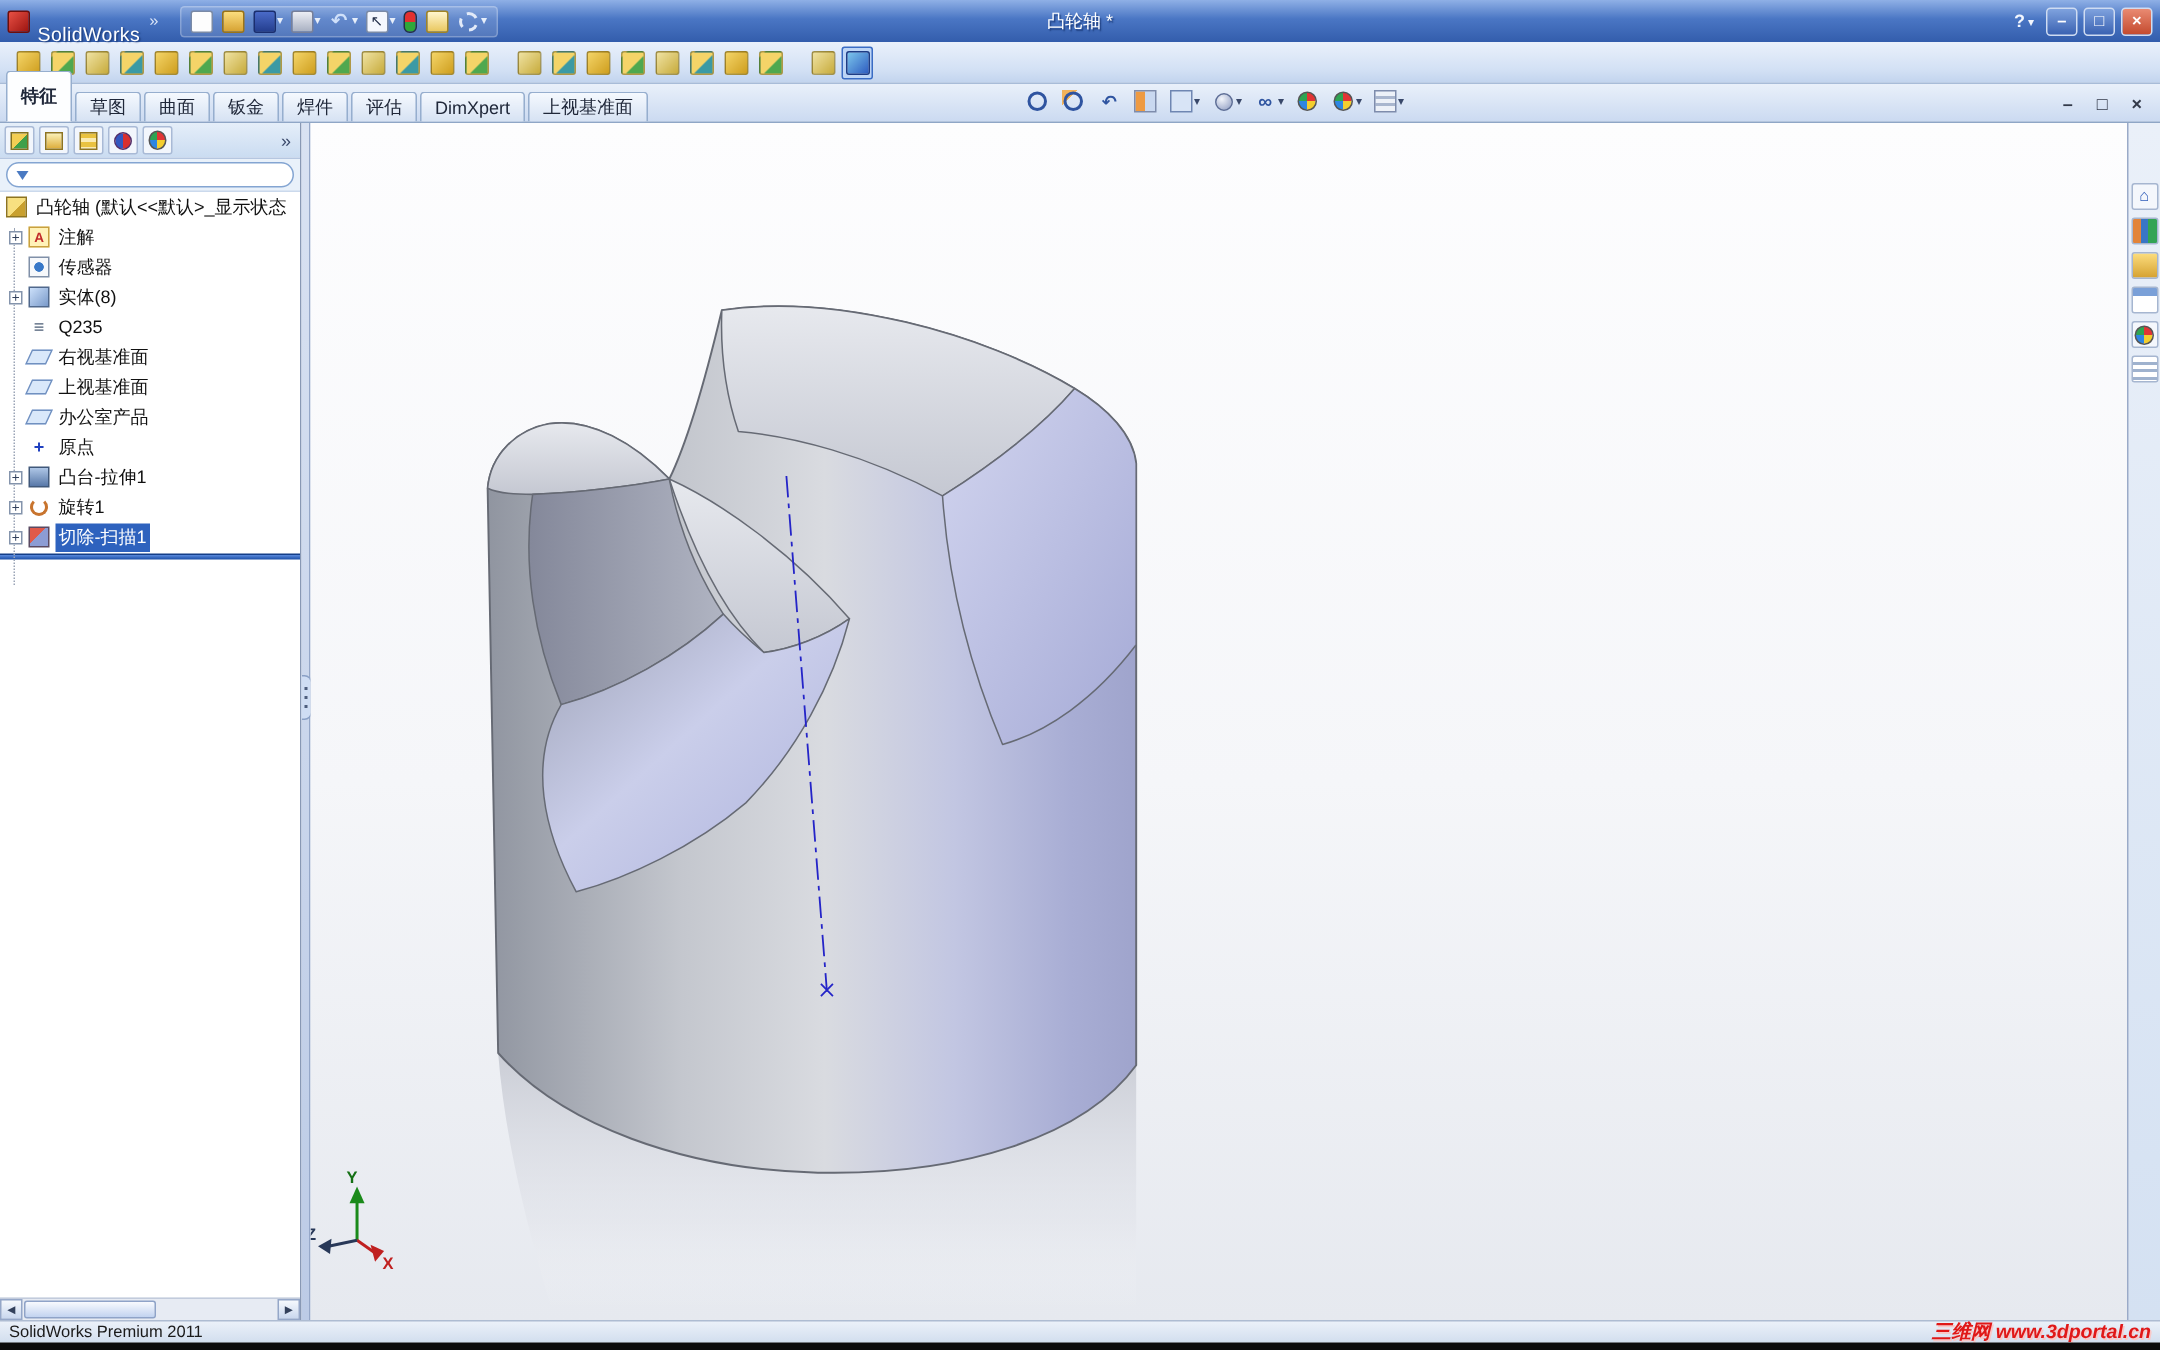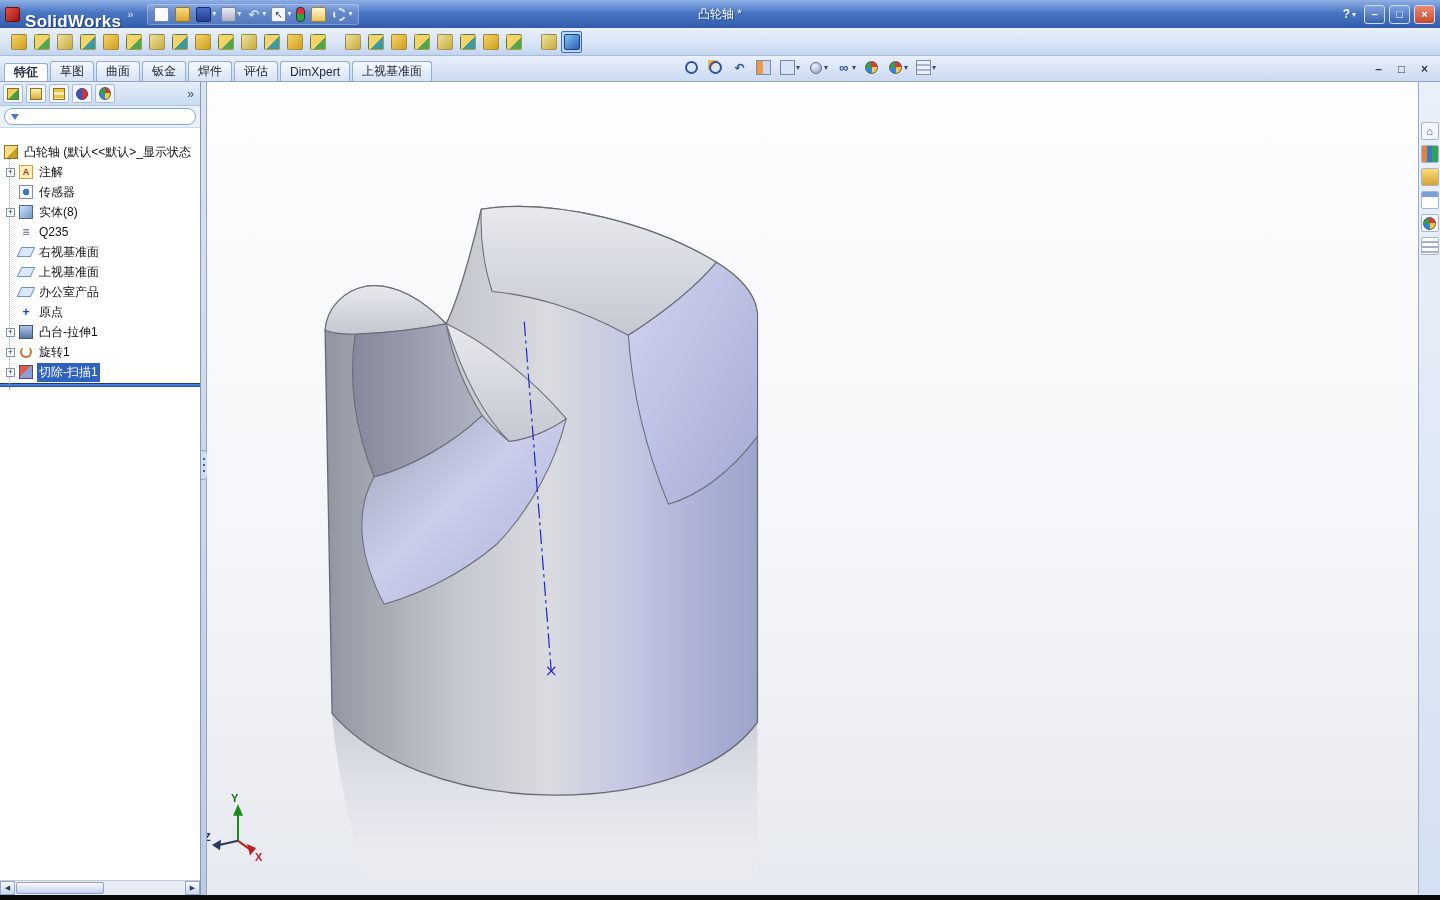--- a/index.html
+++ b/index.html
@@ -4,21 +4,21 @@
 <style>
   *{box-sizing:border-box;margin:0;padding:0;}
   html,body{width:1440px;height:900px;overflow:hidden;}
   body{font-family:"Liberation Sans","DejaVu Sans",sans-serif;font-size:12px;color:#1A1A1A;}
   .app{width:1440px;height:900px;display:flex;flex-direction:column;background:#E8EEF8;}
 
   
   .titlebar{flex:none;height:28px;background:linear-gradient(180deg,#8FB0E6 0%,#4A76C4 45%,#335DAC 100%);
     display:flex;align-items:center;padding:0 5px;color:#fff;position:relative;}
   .logo-cube{width:15px;height:15px;background:linear-gradient(135deg,#E85044,#9C1410);border:1px solid #6E0E0A;border-radius:2px;flex:none;}
-  .app-name{font-weight:bold;font-size:17px;margin-left:5px;text-shadow:1px 1px 1px #1C3C7C;letter-spacing:.3px;margin-top:16px;}
+  .app-name{font-weight:normal;font-size:13px;margin-left:5px;text-shadow:1px 1px 1px #1C3C7C;letter-spacing:.3px;margin-top:16px;}
   .menu-chevron{margin-left:6px;font-size:11px;color:#DCE6F8;}
   .tb-icons{display:flex;align-items:center;gap:3px;margin-left:14px;background:rgba(255,255,255,.14);border:1px solid rgba(255,255,255,.25);border-radius:3px;padding:1px 5px;}
   .t-btn{display:flex;align-items:center;gap:1px;padding:1px;}
   .t-btn .ic{width:15px;height:15px;display:flex;align-items:center;justify-content:center;font-size:11px;border-radius:2px;}
   .t-btn .caret{font-size:8px;color:#E6EEFA;line-height:1;}
   [data-icon="new-icon"] .ic{background:#FDFDFD;border:1px solid #7A8AA6;}
   [data-icon="open-icon"] .ic{background:linear-gradient(180deg,#FBDD7E,#D6A232);border:1px solid #9A7418;}
   [data-icon="save-icon"] .ic{background:linear-gradient(180deg,#4A6AC8,#243E8E);border:1px solid #1A2E6E;}
   [data-icon="print-icon"] .ic{background:linear-gradient(180deg,#ECEEF4,#A8B0C2);border:1px solid #77809A;}
   [data-icon="undo-icon"] .ic::after{content:"↶";color:#CFE0FA;font-weight:bold;font-size:13px;}
@@ -47,21 +47,21 @@
   .tool2:nth-child(15),.tool2:nth-child(23){margin-left:12px;}
   .tool2.active{border:1px solid #3A6CC4;background:#BDD5F6;}
   .tool2.active .ic{background:linear-gradient(135deg,#7CC6EC,#2E5CC0);border-color:#1E3C84;}
 
   
   .tabrow{flex:none;height:26px;background:linear-gradient(180deg,#E9F0FA,#CBDAF1);border-bottom:1px solid #8FA6C6;
     display:flex;align-items:flex-end;position:relative;}
   .cmd-tabs{display:flex;align-items:flex-end;margin-left:4px;}
   .cmd-tab{height:20px;padding:0 9px;margin-right:2px;display:flex;align-items:center;font-size:12px;color:#20283A;
     background:linear-gradient(180deg,#F5F9FE,#D6E2F3);border:1px solid #96AECE;border-bottom:none;border-radius:3px 3px 0 0;}
-  .cmd-tab.active{height:18px;background:#FDFEFF;font-weight:bold;}
+  .cmd-tab.active{height:34px;background:#FDFEFF;font-weight:bold;}
   .headsup{position:absolute;left:682px;top:3px;display:flex;align-items:center;gap:4px;}
   .hu-btn{display:flex;align-items:center;gap:1px;padding:1px 2px;border-radius:2px;}
   .hu-btn .ic{width:15px;height:15px;display:flex;align-items:center;justify-content:center;}
   .hu-btn .caret{font-size:8px;color:#39486A;}
   [data-icon="zoom-fit-icon"] .ic::after,[data-icon="zoom-area-icon"] .ic::after{content:"";width:9px;height:9px;border:2px solid #2F54A0;border-radius:50%;}
   [data-icon="zoom-area-icon"] .ic{background:linear-gradient(135deg,#F2B25A 35%,transparent 35%);}
   [data-icon="previous-view-icon"] .ic::after{content:"↶";color:#2F54A0;font-weight:bold;font-size:12px;}
   [data-icon="section-view-icon"] .ic{background:linear-gradient(90deg,#EE9A42 50%,#C9D8F0 50%);border:1px solid #7E8CAC;}
   [data-icon="view-orientation-icon"] .ic{background:#D8E4F6;border:1px solid #6F86B2;}
   [data-icon="display-style-icon"] .ic::after{content:"";width:10px;height:10px;border-radius:50%;background:radial-gradient(circle at 35% 30%,#F2F5FB,#8C9AC0);border:1px solid #5E6E96;}
@@ -87,21 +87,21 @@
   [data-icon="propertymanager-tab-icon"] .ic{background:linear-gradient(180deg,#FBF0B6,#DDAE3C);border:1px solid #8E7420;}
   [data-icon="configurationmanager-tab-icon"] .ic{background:repeating-linear-gradient(180deg,#E9C240 0 3px,#FAEBB2 3px 6px);border:1px solid #8E7420;}
   [data-icon="dimxpertmanager-tab-icon"] .ic{border-radius:50%;background:conic-gradient(#D83030 0 180deg,#3458C0 180deg 360deg);border:1px solid #55306A;}
   [data-icon="displaymanager-tab-icon"] .ic{display:flex;align-items:center;justify-content:center;}
   .ph-overflow{margin-left:auto;color:#39486A;font-size:12px;padding:0 3px;}
   .filter-row{flex:none;height:22px;background:#E9F1FA;border-bottom:1px solid #CBD9EC;display:flex;align-items:center;padding:0 4px;}
   .filter-box{flex:1;height:17px;background:#fff;border:1px solid #84A5D2;border-radius:9px;display:flex;align-items:center;gap:4px;padding:0 6px;}
   .funnel-icon{flex:none;width:0;height:0;border-left:4px solid transparent;border-right:4px solid transparent;border-top:6px solid #4A7AC2;}
   .filter-input{flex:1;border:none;outline:none;font-size:11px;background:transparent;min-width:0;}
 
-  .tree{flex:1;min-height:0;position:relative;padding-top:14px;overflow:hidden;}
+  .tree{flex:1;min-height:0;position:relative;padding-top:0;overflow:hidden;}
   .tree::before{content:"";position:absolute;left:9px;top:24px;height:238px;border-left:1px dotted #9AA4B6;}
   .tree-row{height:20px;display:flex;align-items:center;gap:4px;padding-left:4px;white-space:nowrap;overflow:hidden;position:relative;z-index:1;}
   .tree-row .expander{flex:none;width:9px;height:9px;font-size:9px;line-height:7px;text-align:center;color:#33415C;}
   .tree-row .expander:not(:empty){border:1px solid #8494AC;background:#fff;}
   .node-icon{flex:none;width:14px;height:14px;display:flex;align-items:center;justify-content:center;font-size:10px;position:relative;}
   .node-label{font-size:12px;color:#111;padding:1px 2px;}
   .tree-row.selected .node-label{background:#2E62BE;color:#fff;}
   [data-icon="part-icon"] .node-icon{background:linear-gradient(135deg,#F8E080 55%,#C9A02E 55%);border:1px solid #8E7420;}
   [data-icon="annotations-icon"] .node-icon{background:#FFF2B8;border:1px solid #C8A040;}
   [data-icon="annotations-icon"] .node-icon::after{content:"A";color:#C22A2A;font-weight:bold;font-size:9px;}
@@ -529,14 +529,18 @@
     <span class="tp-icon" data-icon="home-icon"></span>
         <span class="tp-icon" data-icon="design-library-icon"></span>
         <span class="tp-icon" data-icon="file-explorer-icon"></span>
         <span class="tp-icon" data-icon="view-palette-icon"></span>
         <span class="tp-icon" data-icon="appearances-icon"></span>
         <span class="tp-icon" data-icon="custom-properties-icon"></span>
       </div>
   </div>
 
 
+  <div class="statusbar">
+    <span>SolidWorks Premium 2011</span>
+    <span class="watermark">三维网 www.3dportal.cn</span>
+  </div>
   <div class="black-strip"></div>
 </div>
 
 </body></html>

